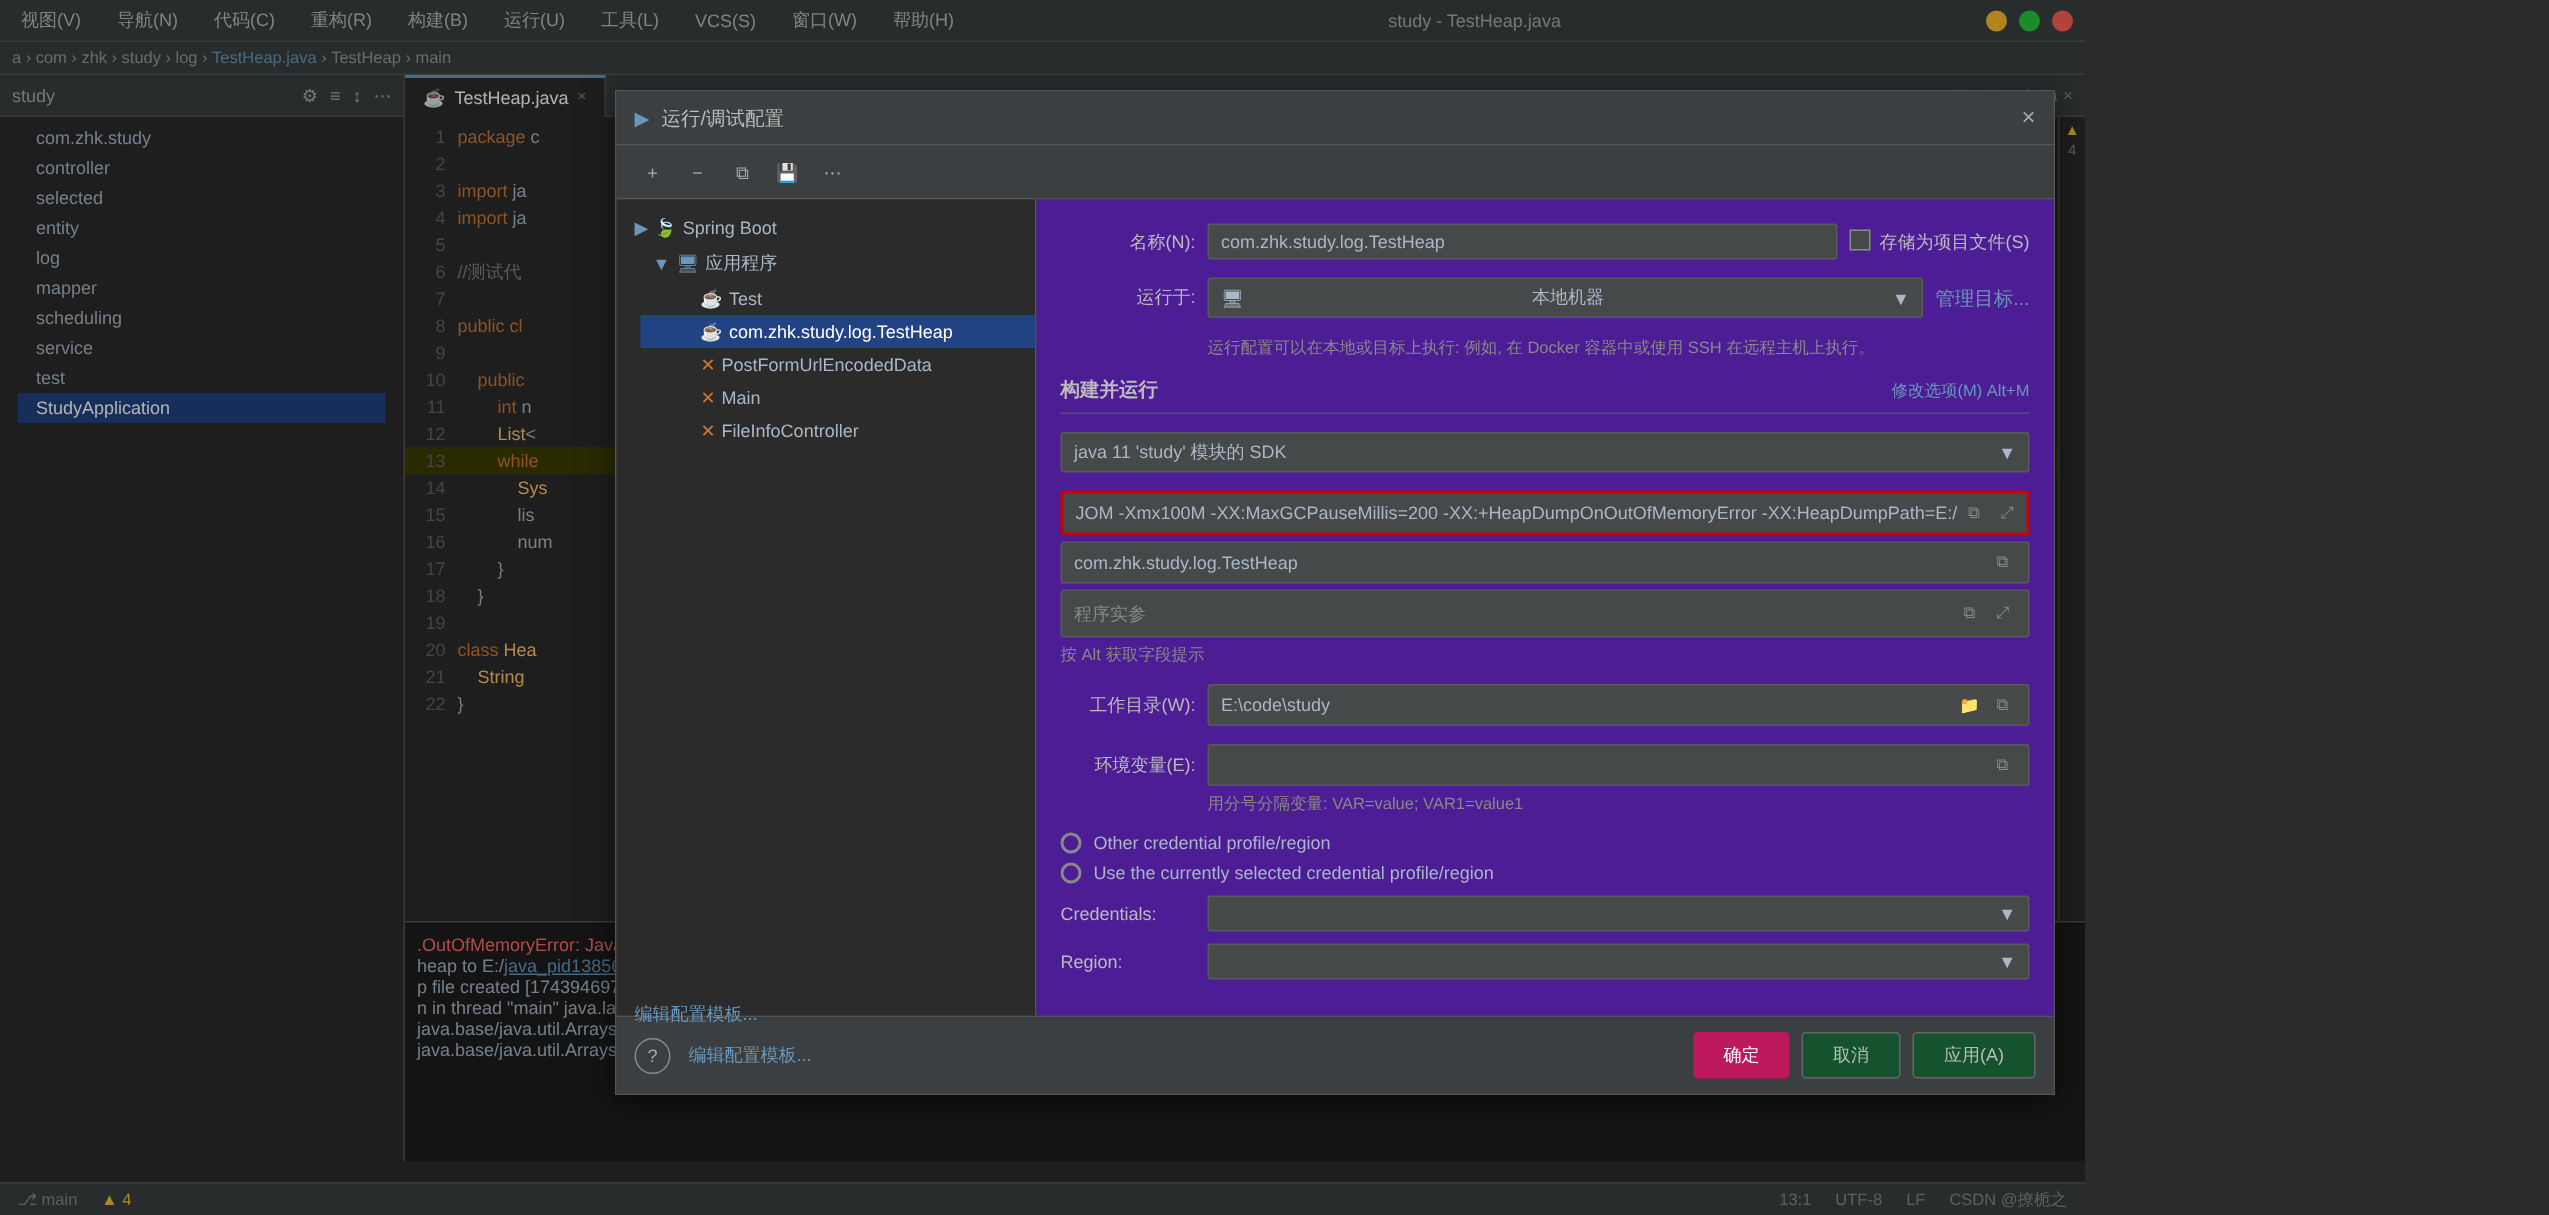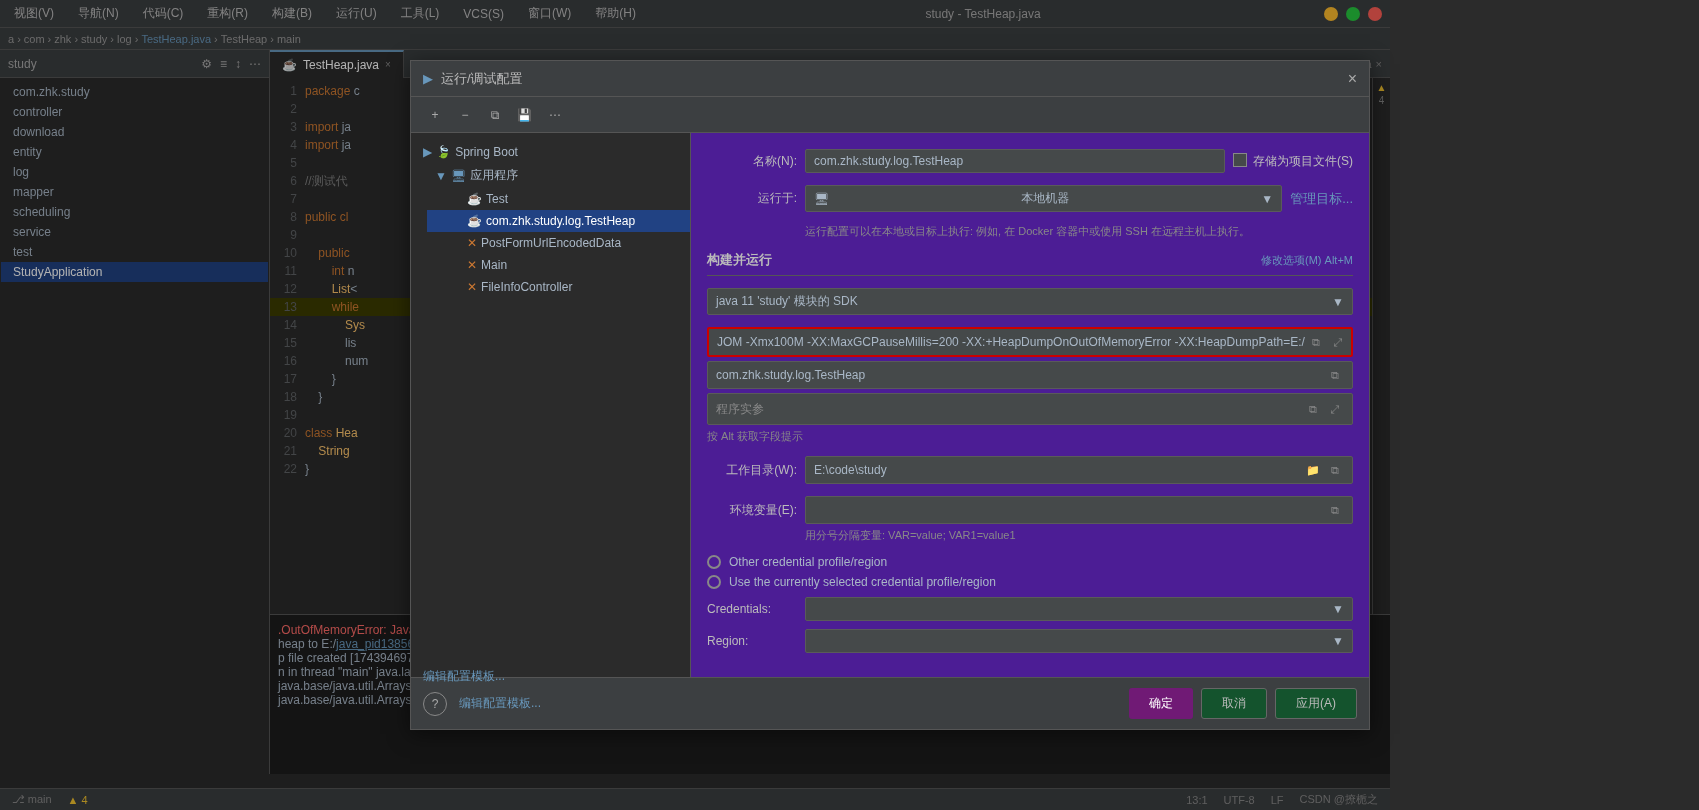--- a/index.html
+++ b/index.html
@@ -23,21 +23,21 @@
     .breadcrumb span { color: #9a9a9a; }
     .breadcrumb .sep { margin: 0 3px; }
     .toolbar-btn { width: 24px; height: 24px; display: flex; align-items: center; justify-content: center; cursor: pointer; border-radius: 3px; color: #aaa; }
 
     
     .main-layout { display: flex; height: calc(810px - 86px); }
 
     
     .sidebar { width: 270px; background: #2b2b2b; border-right: 1px solid #555; display: flex; flex-direction: column; overflow: hidden; }
     .sidebar-header { height: 28px; background: #3c3f41; display: flex; align-items: center; padding: 0 8px; font-size: 12px; color: #aaa; border-bottom: 1px solid #555; gap: 8px; }
-    .sidebar-content { flex: 1; overflow-y: auto; padding: 4px 1px; }
+    .sidebar-content { flex: 1; overflow-y: auto; padding: 4px 12px; }
     .sidebar-item { padding: 3px 12px; cursor: pointer; color: #a9b7c6; font-size: 12px; display: flex; align-items: center; gap: 4px; }
     .sidebar-item.active { background: #214283; color: #fff; }
 
     
     .tab-bar { height: 28px; background: #3c3f41; display: flex; align-items: center; border-bottom: 1px solid #555; }
     .tab { padding: 0 12px; height: 28px; display: flex; align-items: center; gap: 6px; cursor: pointer; border-right: 1px solid #555; font-size: 12px; color: #aaa; }
     .tab.active { background: #2b2b2b; color: #fff; border-top: 2px solid #6897bb; }
     .tab-close { font-size: 10px; color: #888; cursor: pointer; }
 
     
@@ -94,21 +94,21 @@
     .radio-circle { width: 14px; height: 14px; border-radius: 50%; border: 2px solid #888; display: flex; align-items: center; justify-content: center; flex-shrink: 0; }
     .radio-circle.checked { border-color: #6897bb; }
     .radio-circle.checked::after { content: ''; width: 6px; height: 6px; background: #6897bb; border-radius: 50%; }
     .credentials-row { display: flex; align-items: center; margin-bottom: 8px; gap: 8px; }
     .credentials-label { width: 90px; color: #bbb; font-size: 12px; }
     .credentials-select { flex: 1; background: #45494a; border: 1px solid #5a5a5a; color: #a9b7c6; padding: 4px 8px; font-size: 12px; border-radius: 2px; }
     .dialog-footer { display: flex; align-items: center; justify-content: space-between; padding: 10px 12px; border-top: 1px solid #555; background: #3c3f41; }
     .footer-help { width: 24px; height: 24px; border-radius: 50%; border: 1px solid #888; display: flex; align-items: center; justify-content: center; color: #aaa; cursor: pointer; font-size: 12px; }
     .footer-buttons { display: flex; gap: 8px; }
     .btn { padding: 6px 20px; border-radius: 3px; border: none; cursor: pointer; font-size: 12px; }
-    .btn-primary { background: #701a75; color: #fff; }
+    .btn-primary { background: #be185d; color: #fff; }
     .btn-default { background: #14532d; color: #bbb; border: 1px solid #666; }
     .checkbox-label { display: flex; gap: 6px; color: #bbb; font-size: 12px; cursor: pointer; }
     .checkbox { width: 14px; height: 14px; border: 1px solid #888; background: #45494a; display: flex; align-items: center; justify-content: center; }
 
     
     .status-bar { height: 22px; background: #3c3f41; border-top: 1px solid #555; display: flex; align-items: center; padding: 0 12px; gap: 16px; font-size: 11px; color: #888; position: absolute; bottom: 0; width: 100%; }
 
     
     ::-webkit-scrollbar { width: 8px; height: 8px; }
     ::-webkit-scrollbar-track { background: #2b2b2b; }
@@ -171,21 +171,21 @@
         <span style="cursor:pointer;">⋯</span>
       </div>
       <div class="sidebar-content">
         <div class="sidebar-item">
             <span>com.zhk.study</span>
           </div>
         <div class="sidebar-item">
             <span>controller</span>
           </div>
         <div class="sidebar-item">
-            <span>download</span>
+            <span>selected</span>
           </div>
         <div class="sidebar-item">
             <span>entity</span>
           </div>
         <div class="sidebar-item">
             <span>log</span>
           </div>
         <div class="sidebar-item">
             <span>mapper</span>
           </div>

